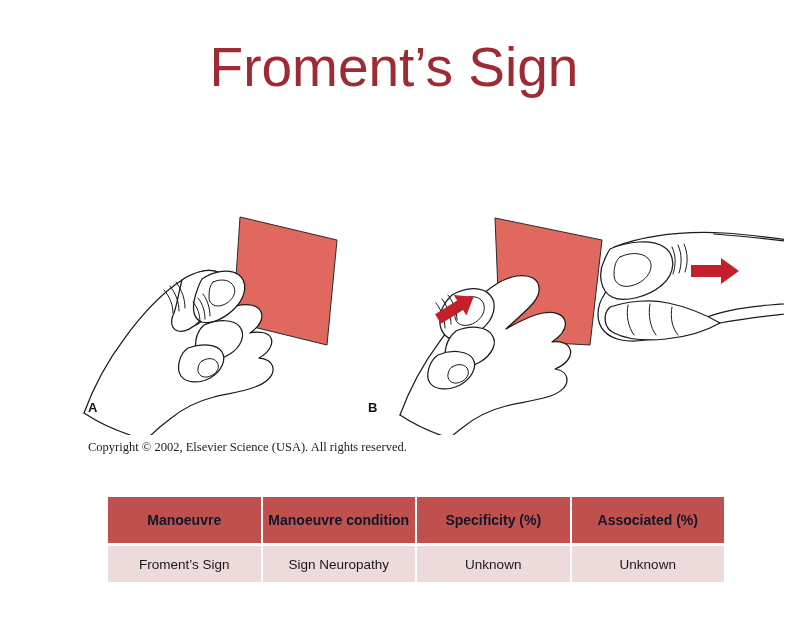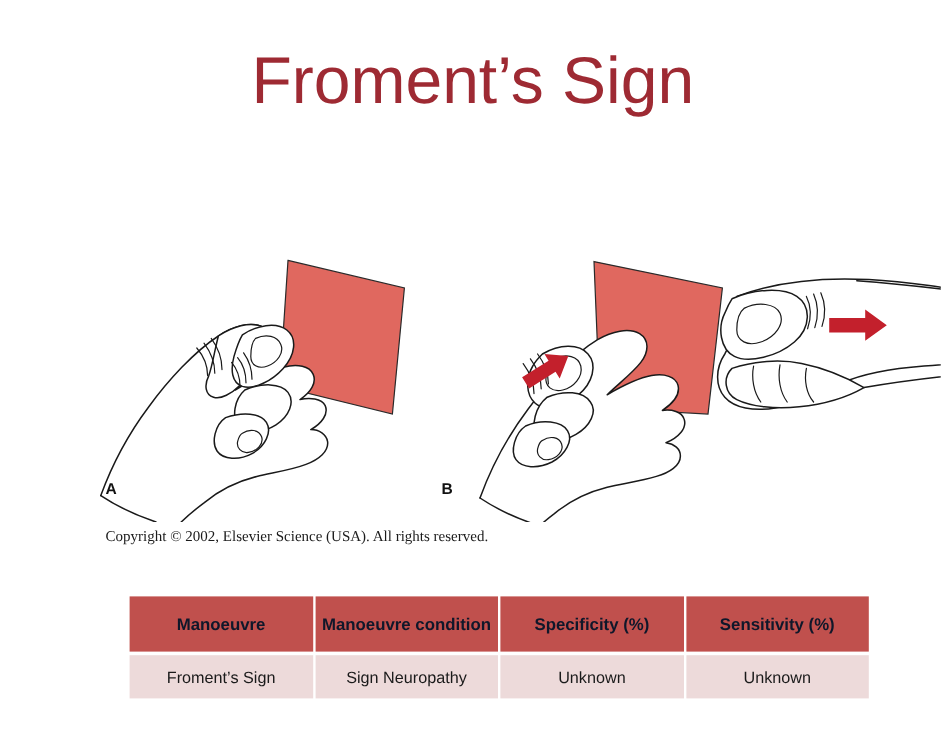--- a/index.html
+++ b/index.html
@@ -289,21 +289,21 @@
 
   <div class="copyright">Copyright © 2002, Elsevier Science (USA). All rights reserved.</div>
 
   <div class="table-wrap">
     <table class="data">
       <thead>
         <tr>
           <th>Manoeuvre</th>
           <th>Manoeuvre condition</th>
           <th>Specificity (%)</th>
-          <th>Sensitivity (%)</th>
+          <th>Associated (%)</th>
         </tr>
       </thead>
       <tbody>
         <tr>
           <td>Froment’s Sign</td>
           <td>Sign Neuropathy</td>
           <td>Unknown</td>
           <td>Unknown</td>
         </tr>
       </tbody>

